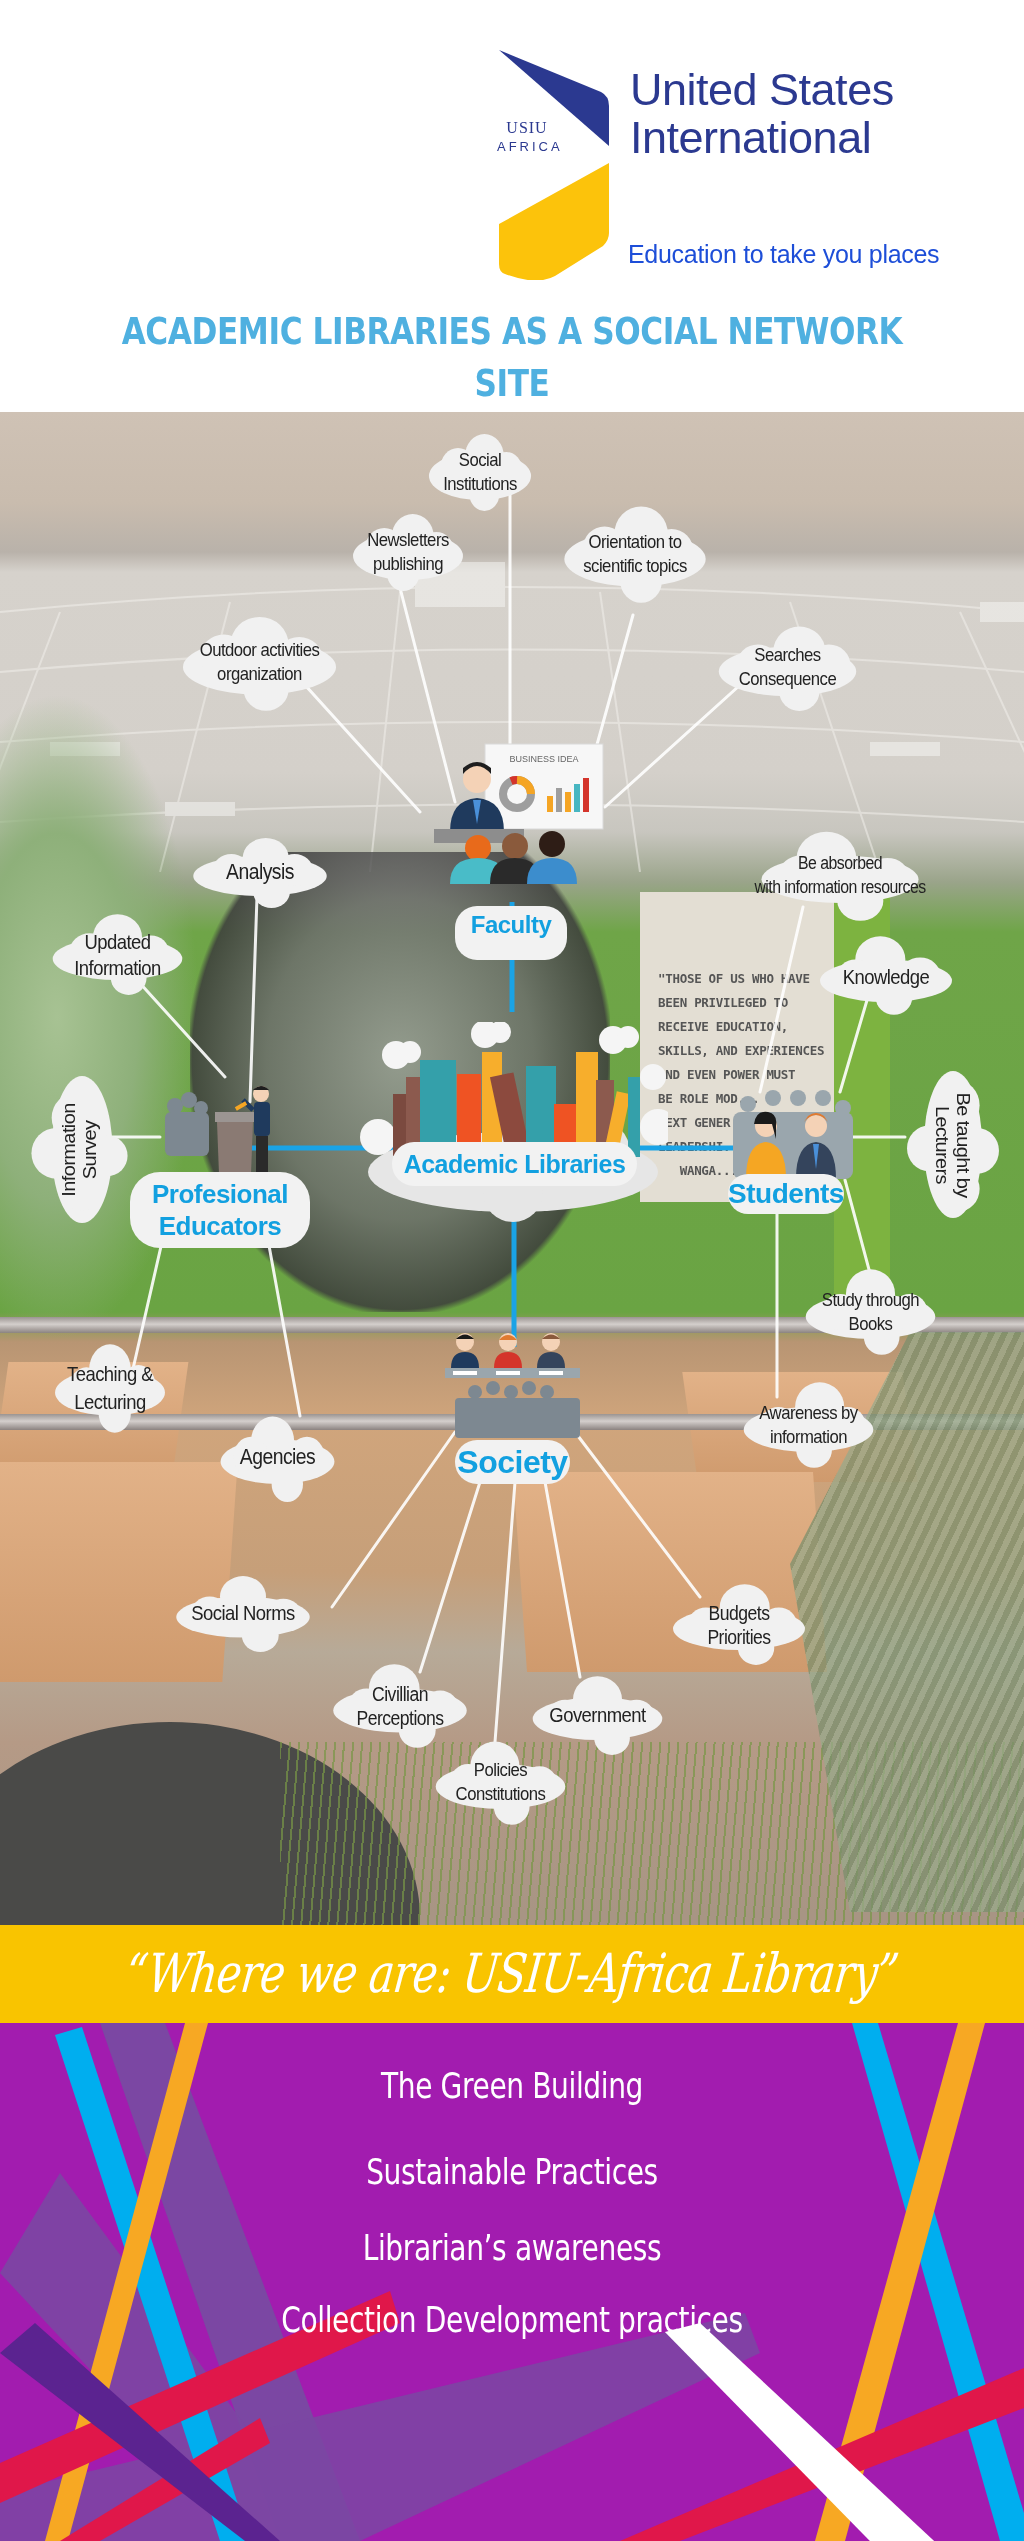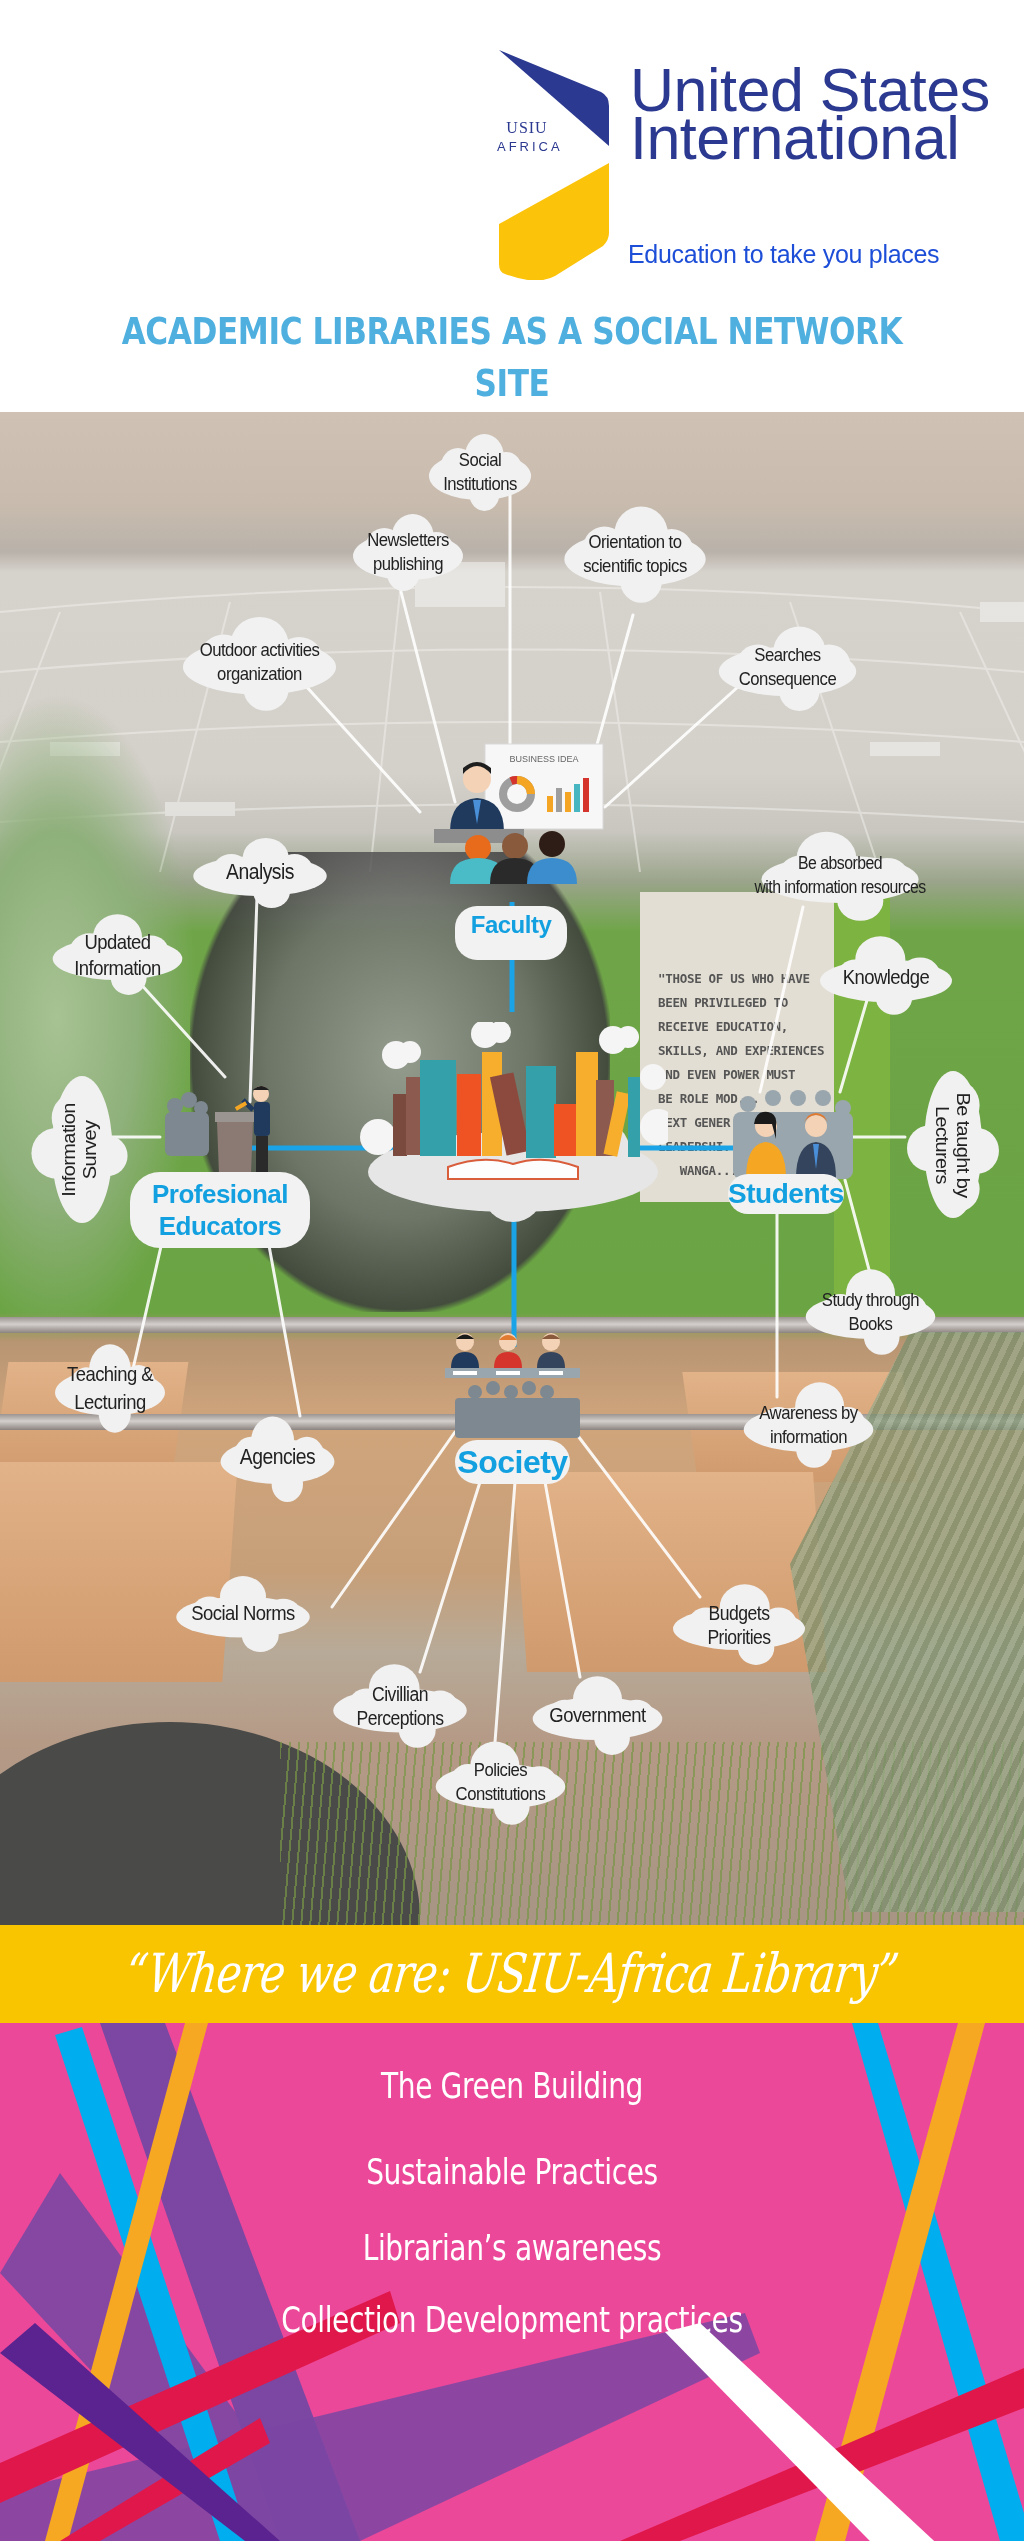--- a/index.html
+++ b/index.html
@@ -3,21 +3,21 @@
 <meta charset="utf-8">
 <style>
   html, body { margin: 0; padding: 0; }
   body { width: 1024px; height: 2541px; position: relative; overflow: hidden; background: #ffffff; font-family: "Liberation Sans", sans-serif; }
 
   
   .header { position: absolute; left: 0; top: 0; width: 1024px; height: 412px; background: #ffffff; }
   .logo-mark { position: absolute; left: 497px; top: 50px; width: 112px; height: 230px; }
   .logo-usiu { position: absolute; left: 497px; top: 120px; width: 60px; text-align: center; color: #2b3990; font-family: "Liberation Serif", serif; font-size: 16px; letter-spacing: 1px; line-height: 1; }
   .logo-africa { position: absolute; left: 497px; top: 140px; width: 60px; text-align: center; color: #2b3990; font-family: "Liberation Sans", sans-serif; font-size: 13px; letter-spacing: 3px; line-height: 1; }
-  .uni-name { position: absolute; left: 630px; top: 66px; color: #2b3990; font-size: 61px; line-height: 48px; letter-spacing: -0.5px; }
+  .uni-name { position: absolute; left: 630px; top: 66px; color: #2b3990; font-size: 45px; line-height: 48px; letter-spacing: -0.5px; }
   .tagline { position: absolute; left: 628px; top: 240px; color: #1d4ed8; font-size: 25px; letter-spacing: -0.3px; }
   .poster-title { position: absolute; left: 0; top: 305px; width: 1024px; text-align: center; color: #4fb0e0; font-family: "DejaVu Sans", sans-serif; font-weight: bold; font-size: 38px; line-height: 52px; letter-spacing: -0.5px; transform: scaleX(0.82); transform-origin: 512px 0; }
 
   
   .photo { position: absolute; left: 0; top: 412px; width: 1024px; height: 1513px; overflow: hidden;
     background:
       linear-gradient(180deg, #cfc2b5 0px, #c9bcae 90px, #b9b2aa 140px, #d6d2cc 160px, #d4d0ca 360px, #c8c6bf 420px, #9aa48a 470px, #6fa548 520px, #6aa443 900px, #b89573 930px, #d0a57c 1010px, #c69f79 1160px, #b7aa98 1240px, #b59a86 1330px, #a89584 1500px); }
   .ceiling-lines { position: absolute; left: 0; top: 0; width: 1024px; height: 460px; opacity: 0.5; }
   .mural { position: absolute; left: 190px; top: 440px; width: 420px; height: 460px; background: radial-gradient(ellipse at 50% 45%, #9a9a9a 0%, #6d6d6d 45%, #3c3c3c 70%, rgba(60,60,60,0) 72%); opacity: 0.85; }
   .quote-wall { position: absolute; left: 640px; top: 480px; width: 230px; height: 310px; background: #e3ded3; }
@@ -38,21 +38,21 @@
   .cloud.vertical span { transform: rotate(-90deg); display: block; }
   .cloud.vertical.cw span { transform: rotate(90deg); }
 
   .hub-label { position: absolute; background: #f2f2f2; border-radius: 22px; color: #12a0e0; font-family: "Liberation Sans", sans-serif; font-weight: bold; text-align: center; letter-spacing: -0.5px; }
 
   
   .banner { position: absolute; left: 0; top: 1925px; width: 1024px; height: 98px; background: #f9c400; }
   .banner-text { position: absolute; left: 0; top: 0; width: 1024px; height: 98px; line-height: 98px; text-align: center; color: #ffffff; font-family: "DejaVu Serif", serif; font-style: italic; font-size: 54px; letter-spacing: -1px; transform: scaleX(0.78) skewX(-8deg); transform-origin: 512px 50%; }
 
   
-  .footer { position: absolute; left: 0; top: 2023px; width: 1024px; height: 518px; background: #ec4899; overflow: hidden; }
+  .footer { position: absolute; left: 0; top: 2023px; width: 1024px; height: 518px; background: #a21caf; overflow: hidden; }
   .footer svg { position: absolute; left: 0; top: 0; width: 1024px; height: 518px; }
   .practice { position: absolute; left: 0; width: 1024px; text-align: center; color: #ffffff; font-family: "DejaVu Sans", sans-serif; font-size: 36px; letter-spacing: -0.5px; transform: scaleX(0.78); transform-origin: 512px 0; }
 </style>
 </head>
 <body>
 
 <div class="header">
   <svg class="logo-mark" viewBox="0 0 112 230">
     <path d="M2 0 L104 42 Q112 46 112 56 L112 96 Z" fill="#2b3990"></path>
     <path d="M112 113 L112 183 Q112 190 106 196 L58 226 Q40 236 8 224 Q2 222 2 214 L2 174 Z" fill="#fcc30b"></path>
@@ -349,20 +349,21 @@
     <rect x="124" y="30" width="20" height="104" fill="#f7ae2c"></rect>
       <rect x="140" y="52" width="24" height="80" fill="#8c4a3e" transform="rotate(-12 152 92)"></rect>
     <rect x="168" y="44" width="30" height="92" fill="#34a0aa"></rect>
       <rect x="196" y="82" width="24" height="52" fill="#ef5323"></rect>
     <rect x="218" y="30" width="22" height="104" fill="#f7ae2c"></rect>
       <rect x="238" y="58" width="18" height="76" fill="#8c5a4e"></rect>
     <rect x="252" y="70" width="14" height="64" fill="#f7ae2c" transform="rotate(12 259 102)"></rect>
       <rect x="270" y="55" width="12" height="80" fill="#34a0aa"></rect>
     <path d="M90 145 Q125 132 155 142 Q185 132 220 145 L220 157 L90 157 Z" fill="#fdfdfd" stroke="#d95c3b" stroke-width="2"></path>
   </svg>
+  <div class="hub-label" style="left:392px;top:730px;width:245px;height:44px;line-height:44px;font-size:25px">Academic Libraries</div>
 
   <div class="cloud" style="left:740px;top:415px;width:200px;height:95px">
     <svg viewBox="0 0 130 80" preserveAspectRatio="none">
         <g fill="#f1f1f1">
           <ellipse cx="65" cy="44" rx="58" ry="20"></ellipse>
           <circle cx="55" cy="26" r="22"></circle>
           <circle cx="36" cy="40" r="16"></circle>
           <circle cx="100" cy="42" r="16"></circle>
           <circle cx="80" cy="62" r="17"></circle>
         </g>

